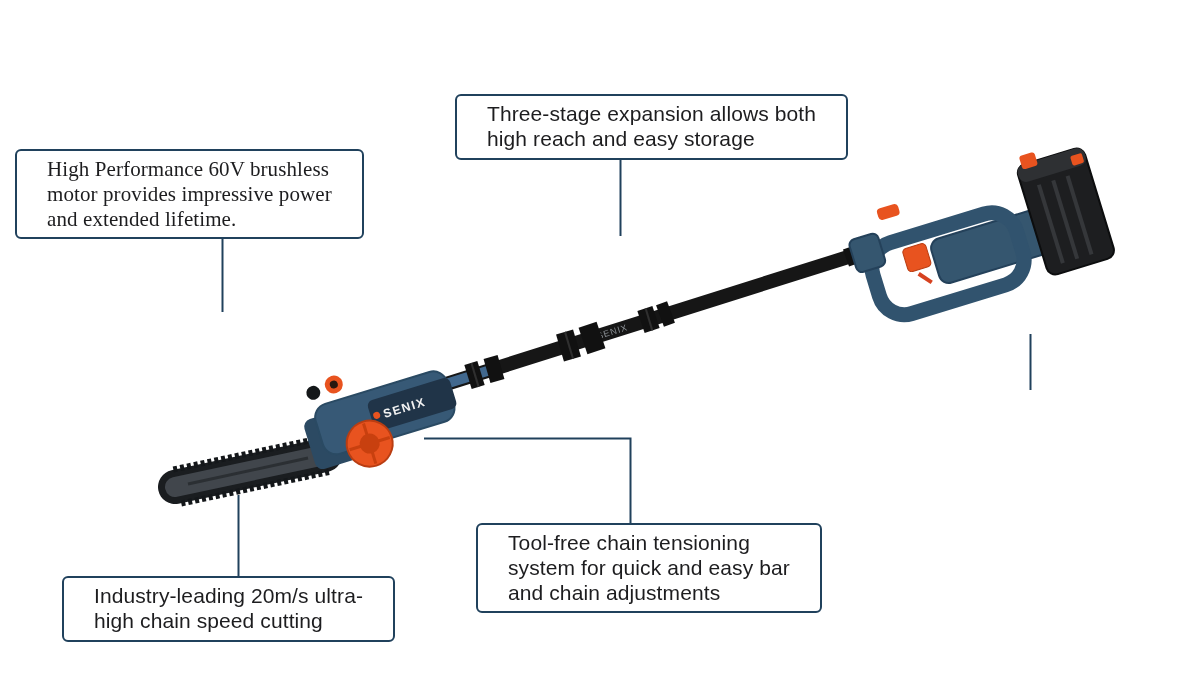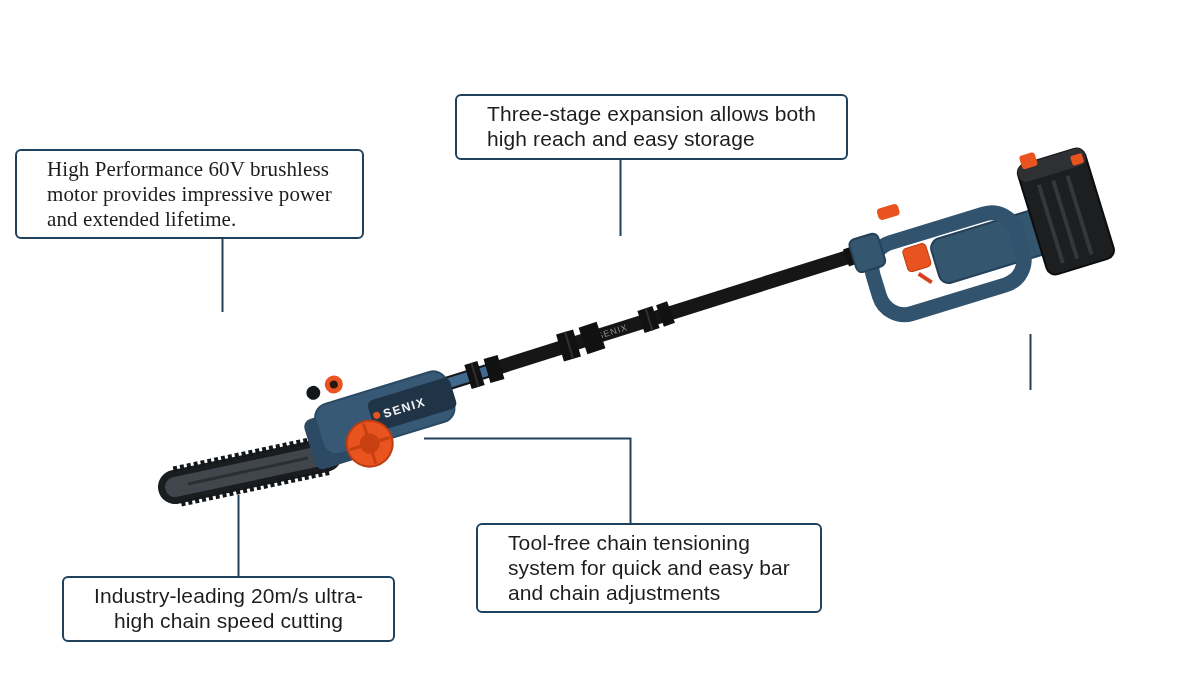--- a/index.html
+++ b/index.html
@@ -17,21 +17,21 @@
     padding:6px 30px;
     color:#1d1d1f;
     font-size:21px; line-height:1.18;
     white-space:pre-line;
     letter-spacing:0.1px;
   }
   #co-expansion { left:455px; top:94px;  }
   #co-motor     { left:15px;  top:149px;font-family:Liberation Serif, serif; }
   #co-mode      { left:808px; top:389px; }
   #co-tension   { left:437px; top:523px;margin-left:39px; }
-  #co-speed     { left:62px;  top:576px;text-align:center; }
+  #co-speed     { left:62px;  top:576px; }
 </style>
 </head>
 <body>
 
 <div class="stage">
 
   <svg class="scene" viewBox="0 0 1200 675" width="1200" height="675" aria-hidden="true">
 
     <g stroke="#20415c" stroke-width="2" fill="none">
       <line x1="620.5" y1="158" x2="620.5" y2="236"></line>

